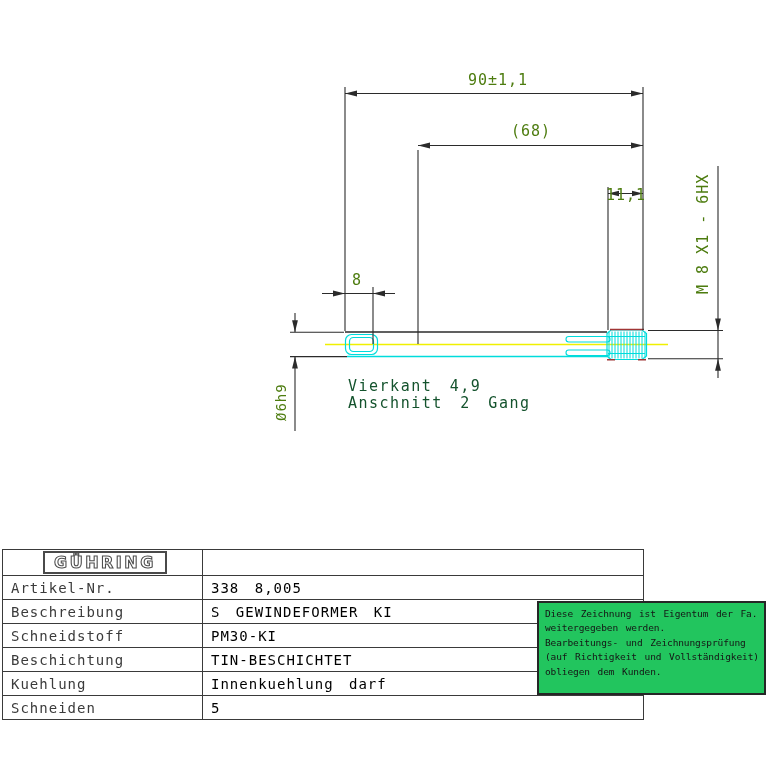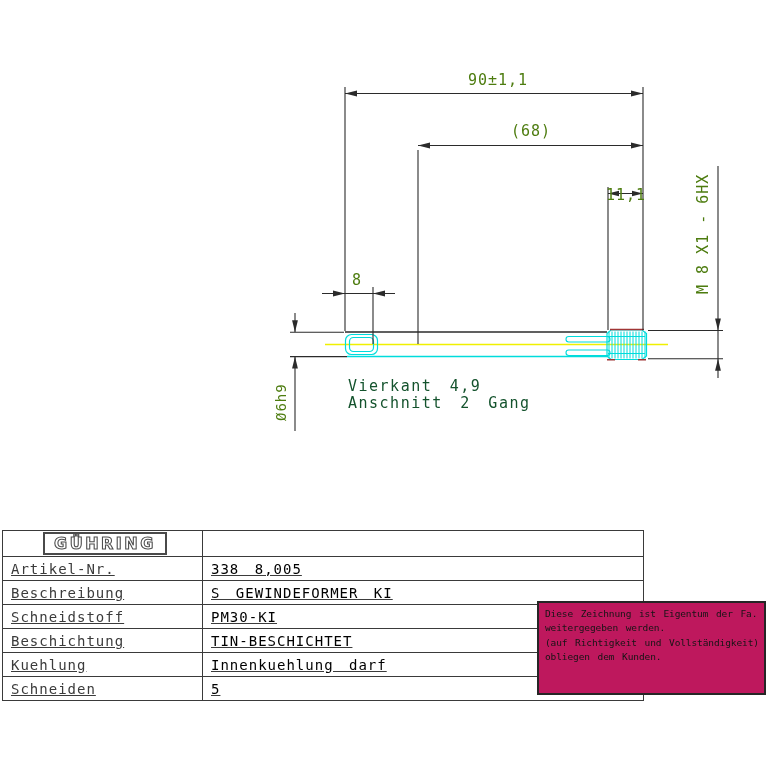--- a/index.html
+++ b/index.html
@@ -14,39 +14,39 @@
   }
   .vtext{
     writing-mode:vertical-rl;transform:rotate(180deg);
     text-align:center;
   }
   .note{
     position:absolute;color:#14532d;font-size:15px;letter-spacing:1.5px;
     word-spacing:7px;white-space:nowrap;
   }
   table.spec{
-    position:absolute;left:2px;top:530px;width:642px;
+    position:absolute;left:2px;top:549px;width:642px;
     border-collapse:collapse;table-layout:fixed;
-    font-size:14px;color:#3b3b3b;text-decoration:underline;
+    font-size:14px;color:#3b3b3b;
   }
   table.spec td{
     border:1.5px solid #3a3a3a;height:23px;padding:0 0 0 8px;
     letter-spacing:1px;white-space:nowrap;overflow:hidden;
   }
   td.hdr{height:24px;padding:0;}
   td.val{color:#000000;word-spacing:6px;}
   .logo-box{
     display:inline-block;border:2px solid #4a4a4a;margin:1px 0 1px 32px;
     padding:0 9px;font-family:"DejaVu Sans","Liberation Sans",sans-serif;
     font-weight:bold;font-size:16px;letter-spacing:2.5px;line-height:19px;
     color:#ffffff;-webkit-text-stroke:1.1px #4f4f4f;
   }
   .disclaimer{
     position:absolute;left:537px;top:601px;width:229px;height:94px;
-    box-sizing:border-box;border:2px solid #262626;background:#be185d;
+    box-sizing:border-box;border:2px solid #262626;background:#22c55e;
     padding:4px 2px 0 6px;font-size:9.5px;line-height:14.4px;color:#151515;
     letter-spacing:-0.1px;word-spacing:2px;white-space:nowrap;overflow:hidden;
   }
 </style>
 </head>
 <body>
 
 <div class="canvas">
 
   <svg width="767" height="767" viewBox="0 0 767 767">
@@ -163,17 +163,18 @@
     <tr>
       <td>Schneiden</td>
       <td class="val">5</td>
     </tr>
   </tbody>
     </table>
 
   <div class="disclaimer">
     <div>Diese Zeichnung ist Eigentum der Fa.</div>
     <div>weitergegeben werden.</div>
+    <div>Bearbeitungs- und Zeichnungsprüfung</div>
     <div>(auf Richtigkeit und Vollständigkeit)</div>
     <div>obliegen dem Kunden.</div>
   </div>
 
 </div>
 
 </body></html>

